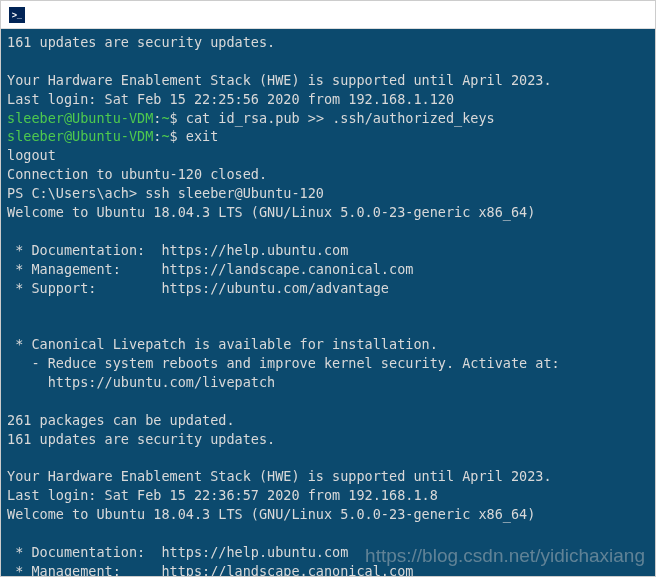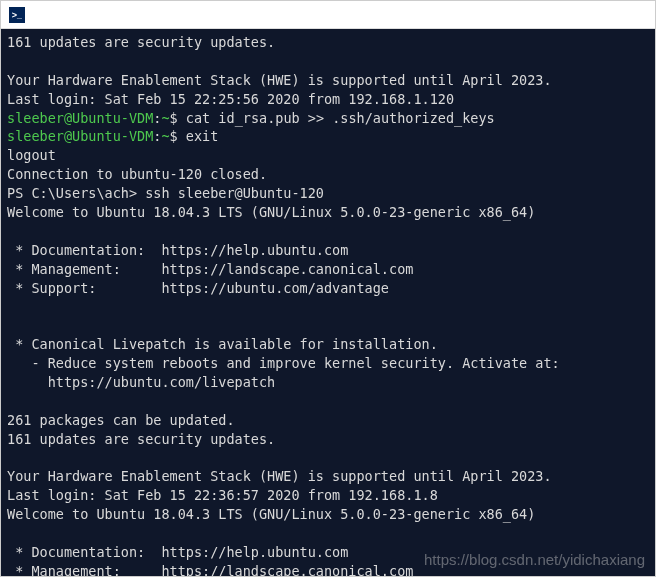--- a/index.html
+++ b/index.html
@@ -34,41 +34,41 @@
       margin-right: 6px;
       background: #012456;
       display: flex;
       align-items: center;
       justify-content: center;
       color: #fff;
       font-size: 9px;
       font-weight: bold;
     }
     .terminal {
-      background: #0f172a;
+      background: #0c4a6e;
       color: #ccc;
       width: 100%;
       height: calc(100% - 28px);
       padding: 4px 6px;
       font-family: 'NSimSun', Consolas, monospace;
       font-size: 13.5px;
       line-height: 1.4;
       white-space: pre;
       overflow: hidden;
       position: relative;
     }
     .green { color: #4ec94e; }
     .white { color: #d9d9d9; }
     .watermark {
       position: absolute;
       bottom: 6px;
       right: 10px;
       color: rgba(200,200,200,0.45);
       font-family: Arial, sans-serif;
-      font-size: 15px;
+      font-size: 19px;
       margin-top: 30px;
     }
   </style>
 </head>
 <body>
 
 <div class="window">
   <div class="titlebar">
     <div class="titlebar-icon">
         <span>&gt;_</span>

